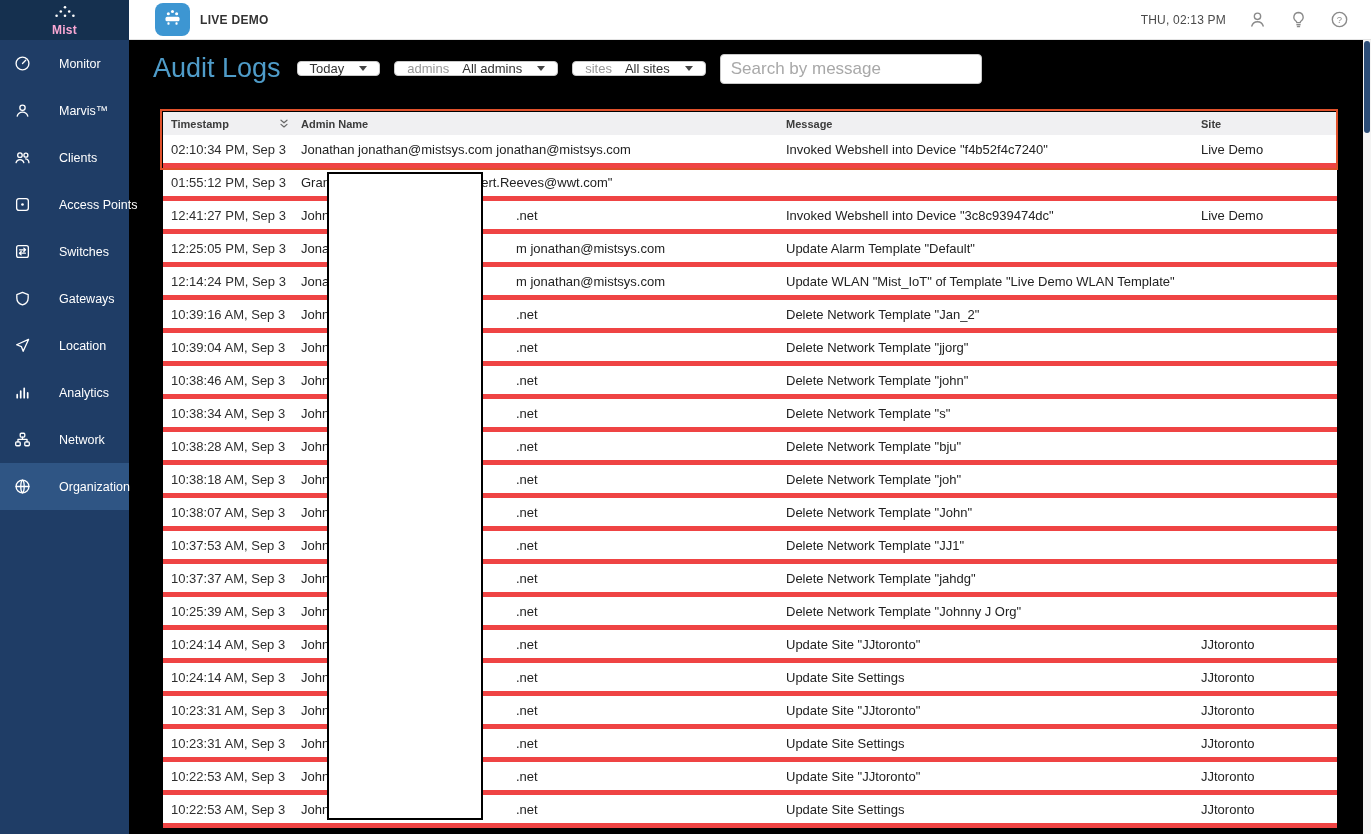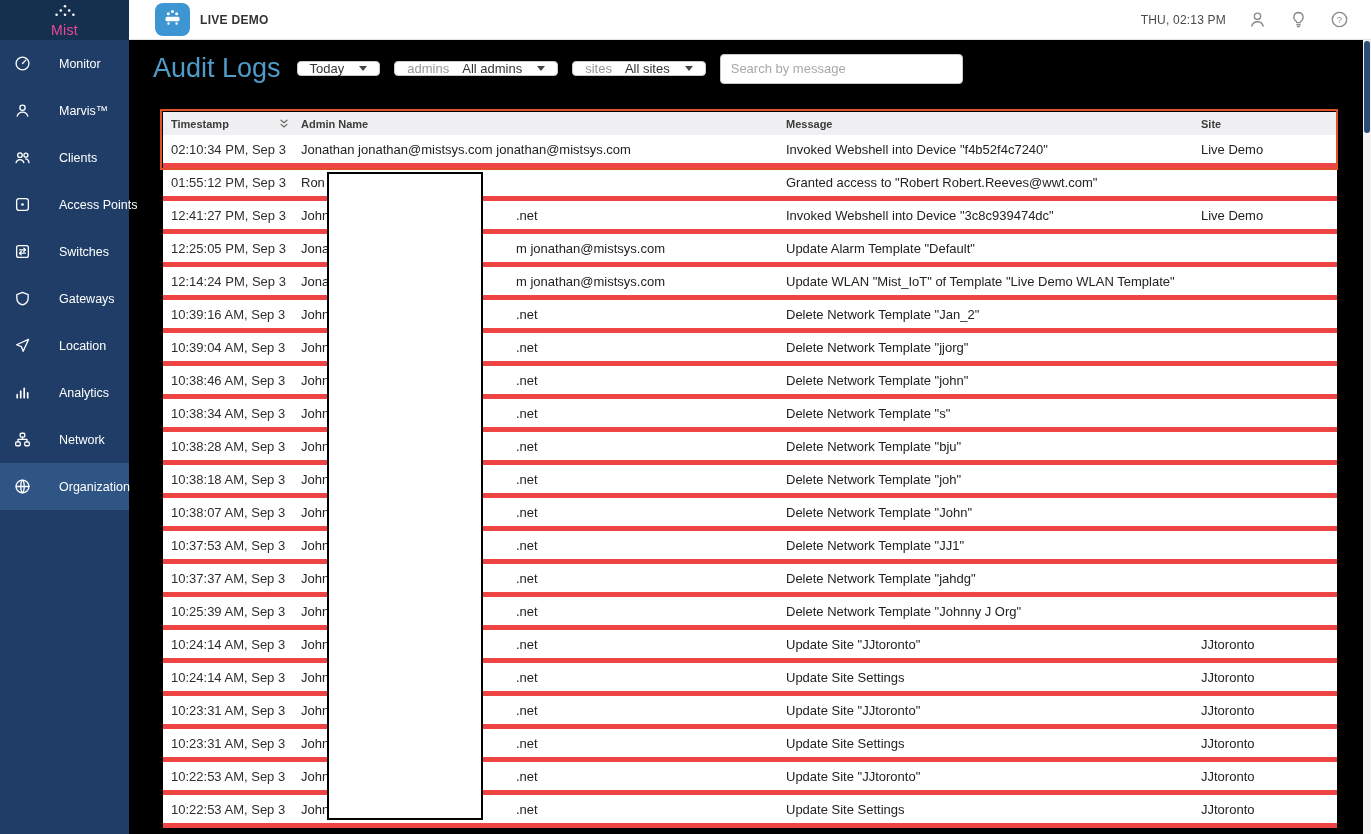--- a/index.html
+++ b/index.html
@@ -2,21 +2,21 @@
 <html><head>
 <meta charset="utf-8">
 <style>
   * { margin:0; padding:0; box-sizing:border-box; }
   html,body { width:1371px; height:834px; overflow:hidden; }
   body { font-family:"Liberation Sans","DejaVu Sans",sans-serif; background:#fff; position:relative; color:#222; }
 
   
   .sidebar { position:absolute; left:0; top:0; width:129px; height:834px; background:#1f3d66; z-index:5; }
   .sb-logo { height:40px; background:#15304f; display:flex; flex-direction:column; align-items:center; justify-content:center; gap:2px; }
-  .sb-logo-text { color:#ec4899; font-size:14px; font-weight:normal; letter-spacing:.3px; line-height:1; }
+  .sb-logo-text { color:#f9a8d4; font-size:12px; font-weight:bold; letter-spacing:.3px; line-height:1; }
   .sb-nav { padding-top:0; }
   .sb-item { height:47px; display:flex; align-items:center; padding-left:14px; gap:28px; cursor:pointer; }
   .sb-item.active { background:#2f5584; }
   .sb-icon { width:17px; height:17px; flex:0 0 17px; color:#fff; display:flex; align-items:center; justify-content:center; }
   .sb-icon svg { width:17px; height:17px; display:block; }
   .sb-label { font-size:12.5px; color:#fff; white-space:nowrap; }
 
   
   .topbar { position:absolute; left:129px; top:0; right:0; height:40px; background:#fff; border-bottom:1px solid #e3e3e3; display:flex; align-items:center; padding:0 22px 0 26px; z-index:4; }
   .org-chip { width:35px; height:33px; border-radius:8px; background:#3d96d2; display:flex; align-items:center; justify-content:center; margin-right:10px; }
@@ -27,21 +27,21 @@
   .tb-icon svg { width:19px; height:19px; display:block; }
 
   
   .main { position:absolute; left:129px; top:40px; right:0; bottom:0; background:#000000; }
   .content { padding:13px 0 0 24px; }
   .title-row { height:31px; display:flex; align-items:center; gap:14px; }
   .page-title { font-size:27px; font-weight:400; color:#4f9cc9; margin-right:2px; white-space:nowrap; }
   .btn { display:inline-flex; align-items:center; gap:13px; height:15px; padding:0 12px; border:1px solid #c9c9c9; border-radius:4px; background:#fff; font-size:13px; color:#333; cursor:pointer; font-family:inherit; }
   .btn .muted { color:#979797; }
   .caret { display:flex; align-items:center; margin-left:2px; }
-  .search { height:30px; width:243px; border:1px solid #c9c9c9; border-radius:4px; padding:0 10px; font-size:13px; color:#333; font-family:inherit; outline:none; }
+  .search { height:30px; width:262px; border:1px solid #c9c9c9; border-radius:4px; padding:0 10px; font-size:17px; color:#333; font-family:inherit; outline:none; }
   .search::placeholder { color:#a8a8a8; }
 
   
   .table { margin:28px 0 0 10px; width:1174px; font-size:13px; }
   .thead { display:flex; height:23px; background:#f0f0f2; align-items:center; padding-left:8px; font-size:11px; font-weight:bold; color:#3c3c3c; }
   .th { display:flex; align-items:center; gap:50px; }
   .th.c0 { width:130px; }
   .th.c1 { width:485px; }
   .th.c2 { width:415px; }
   .th.c3 { flex:1; }
@@ -283,24 +283,20 @@
     <div class="td c-admin">
       <span class="admin-pre">Jonathan jonathan@mistsys.com jonathan@mistsys.com</span>
       <span class="admin-suf"></span>
     </div>
     <div class="td c-msg">Invoked Webshell into Device "f4b52f4c7240"</div>
     <div class="td c-site">Live Demo</div>
   </div>
 
   <div class="tr">
     <div class="td c-ts">01:55:12 PM, Sep 3</div>
-    <div class="td c-admin">
-      <span class="admin-pre">Ron</span>
-      <span class="admin-suf"></span>
-    </div>
     <div class="td c-msg">Granted access to "Robert Robert.Reeves@wwt.com"</div>
     <div class="td c-site"></div>
   </div>
 
   <div class="tr">
     <div class="td c-ts">12:41:27 PM, Sep 3</div>
     <div class="td c-admin">
       <span class="admin-pre">John</span>
       <span class="admin-suf">.net</span>
     </div>

